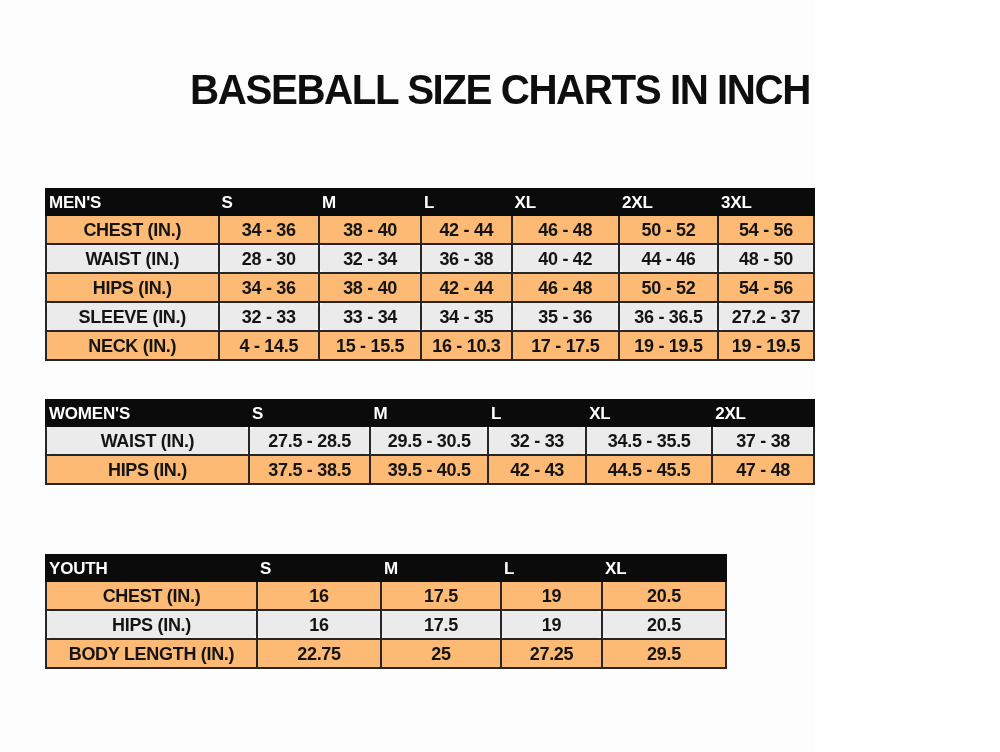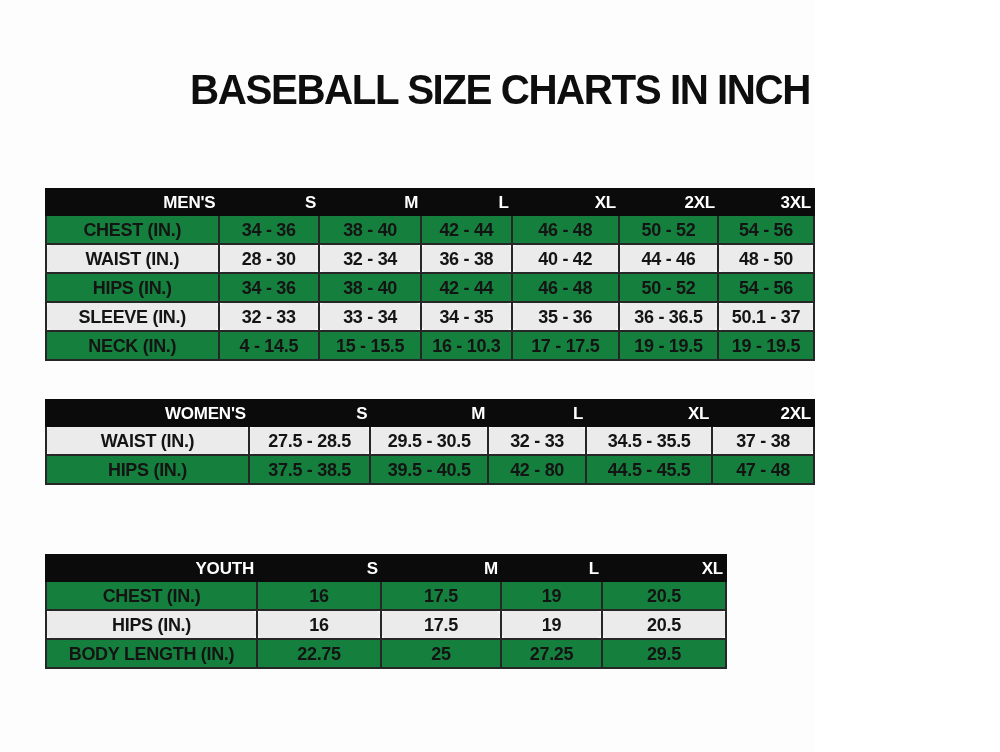--- a/index.html
+++ b/index.html
@@ -28,31 +28,31 @@
   #tbl-0 { top: 188px; }
   #tbl-1 { top: 399px; }
   #tbl-2 { top: 554px; }
 
   table { border-collapse: collapse; table-layout: fixed; }
   th {
     background: #0b0b0b; color: #ffffff;
     border: 2px solid #0b0b0b;
     height: 26px; padding: 0 2px;
     font-weight: 700; font-size: 17px; line-height: 1;
-    text-align: right; letter-spacing: -0.2px;
+    text-align: left; letter-spacing: -0.2px;
   }
   td {
     border: 2px solid #262626;
     height: 29px; padding: 0 2px;
     font-weight: 700; font-size: 18px; line-height: 1;
     color: #141414; text-align: center;
     letter-spacing: -0.3px;
     white-space: nowrap;
   }
-  tr.base td { background: #15803d; }
+  tr.base td { background: #fdba74; }
   tr.alt  td { background: #ebebeb; border-radius: 8px; }
 </style>
 </head>
 <body>
 
 <div class="page">
   <h1 class="title">BASEBALL SIZE CHARTS IN INCH</h1>
   <div class="tbl" id="tbl-0">
       <table>
         <colgroup>
@@ -103,21 +103,21 @@
             <td>50 - 52</td>
             <td>54 - 56</td>
           </tr>
           <tr class="alt">
             <td>SLEEVE (IN.)</td>
             <td>32 - 33</td>
             <td>33 - 34</td>
             <td>34 - 35</td>
             <td>35 - 36</td>
             <td>36 - 36.5</td>
-            <td>50.1 - 37</td>
+            <td>27.2 - 37</td>
           </tr>
           <tr class="base">
             <td>NECK (IN.)</td>
             <td>4 - 14.5</td>
             <td>15 - 15.5</td>
             <td>16 - 10.3</td>
             <td>17 - 17.5</td>
             <td>19 - 19.5</td>
             <td>19 - 19.5</td>
           </tr>
@@ -150,21 +150,21 @@
             <td>27.5 - 28.5</td>
             <td>29.5 - 30.5</td>
             <td>32 - 33</td>
             <td>34.5 - 35.5</td>
             <td>37 - 38</td>
           </tr>
           <tr class="base">
             <td>HIPS (IN.)</td>
             <td>37.5 - 38.5</td>
             <td>39.5 - 40.5</td>
-            <td>42 - 80</td>
+            <td>42 - 43</td>
             <td>44.5 - 45.5</td>
             <td>47 - 48</td>
           </tr>
         </tbody>
       </table>
     </div>
   <div class="tbl" id="tbl-2">
       <table>
         <colgroup>
           <col style="width: 211px;">

